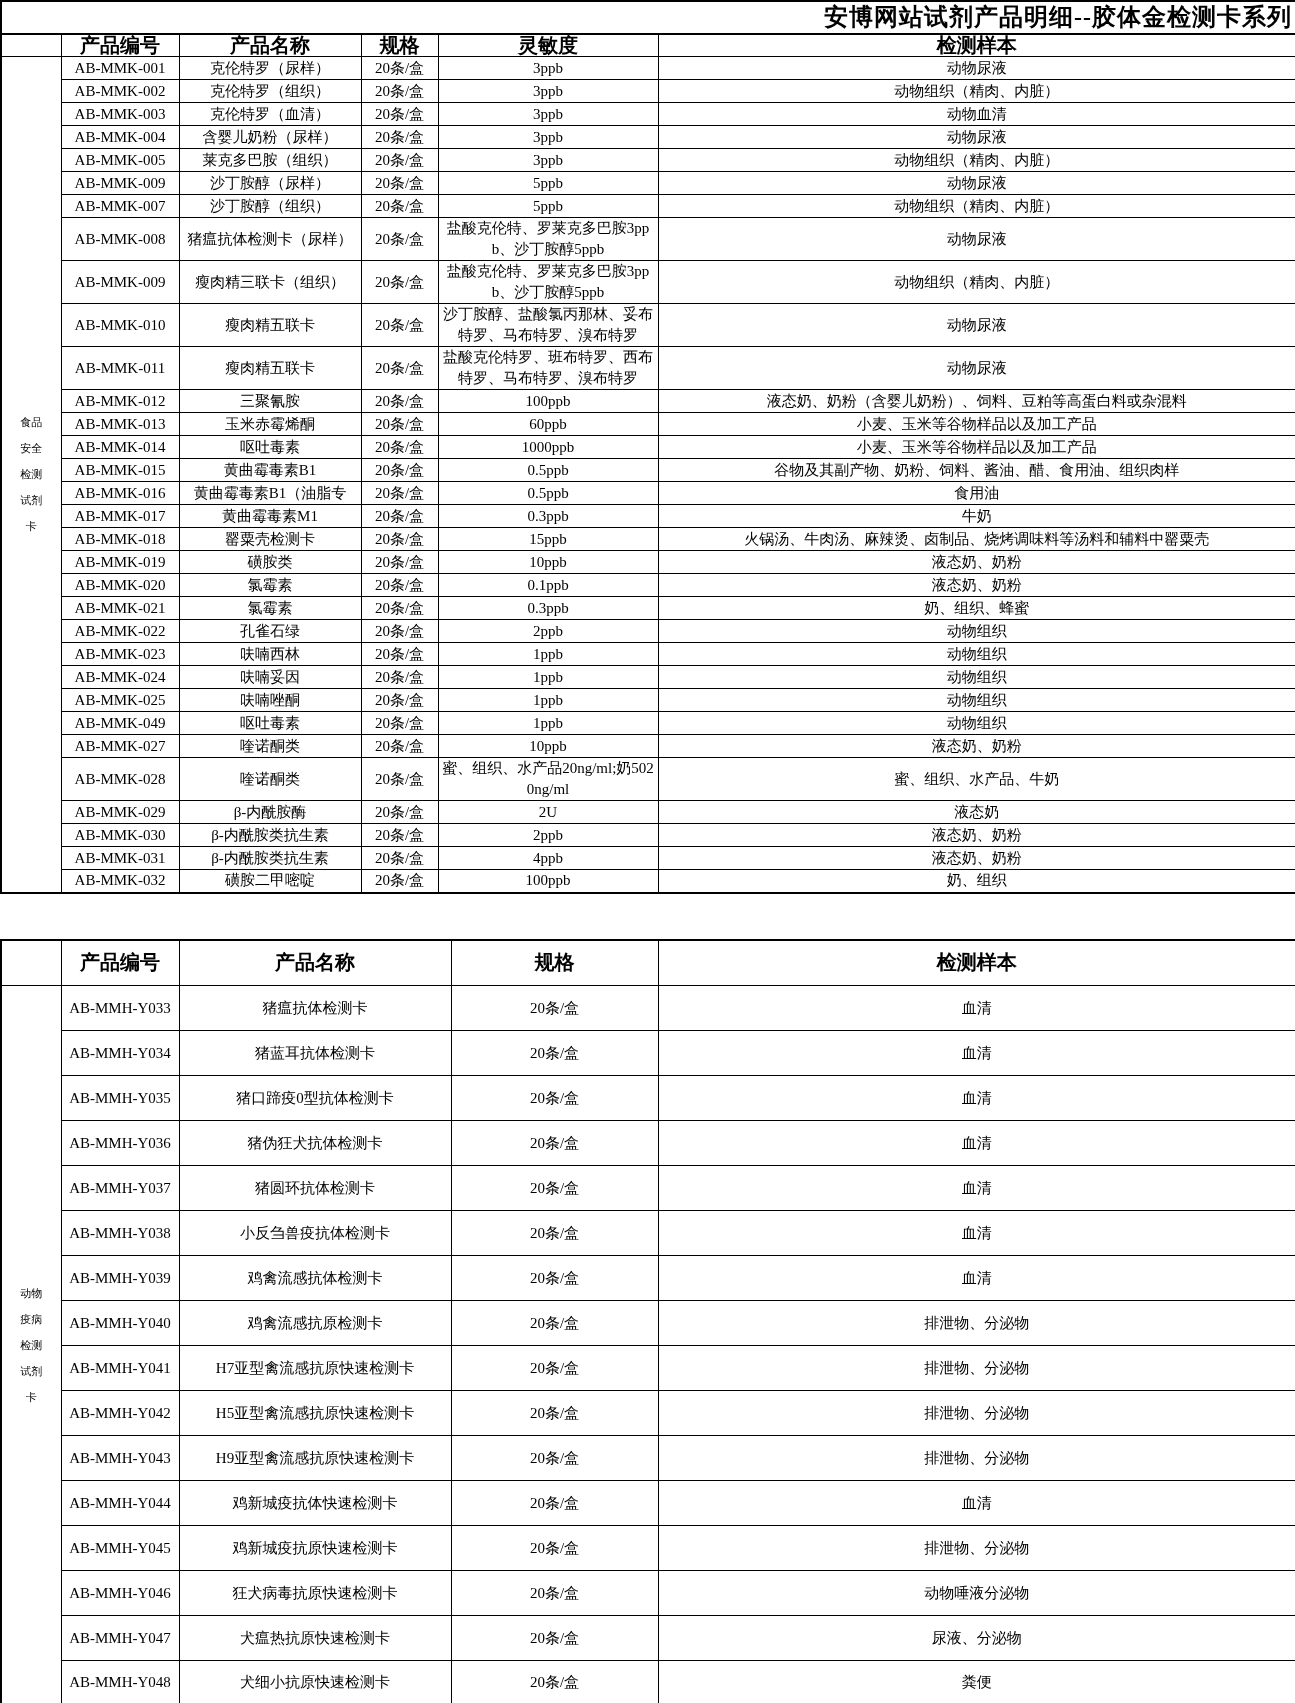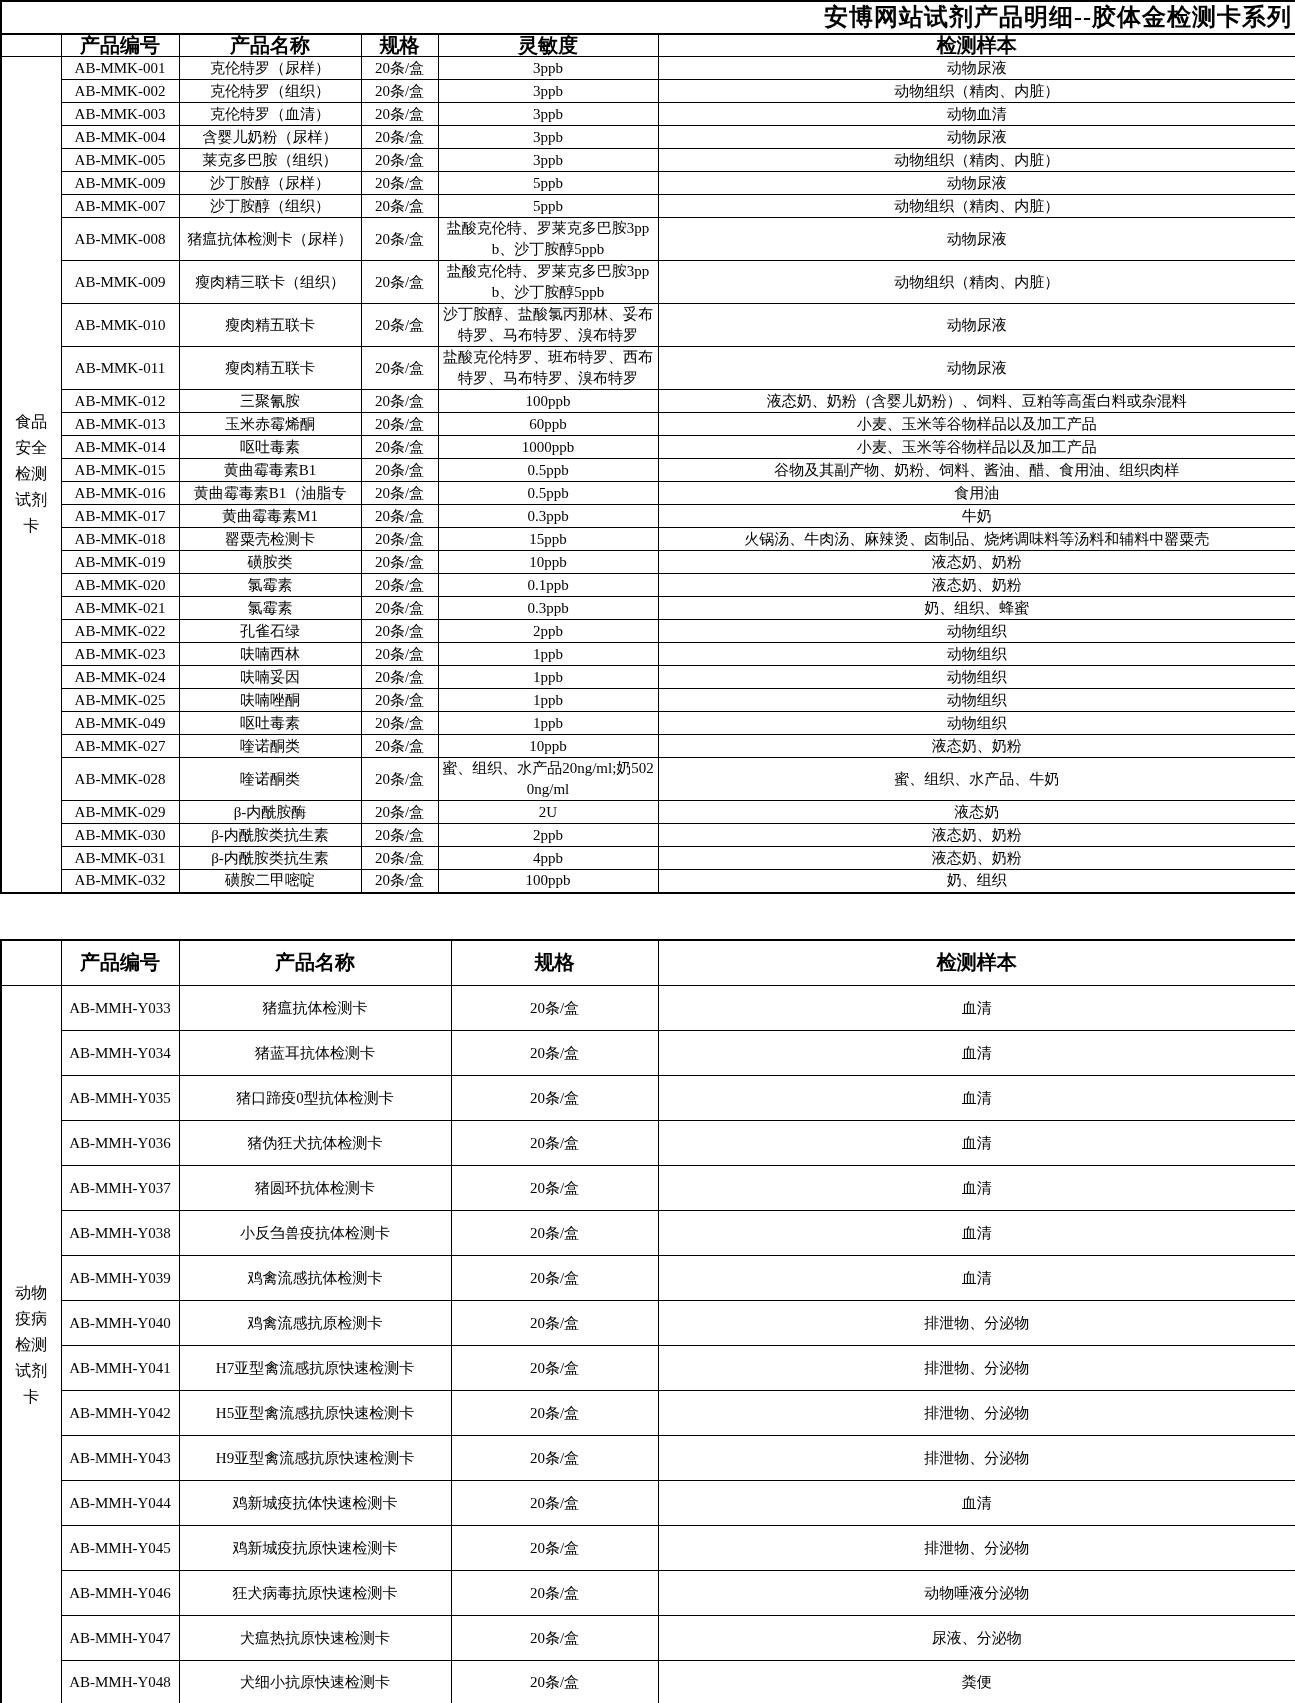--- a/index.html
+++ b/index.html
@@ -35,21 +35,21 @@
     white-space: nowrap;
     text-align: right;
   }
   thead th.colhead { font-size: 20px; font-weight: bold; }
   #t1 thead th.colhead { height: 22px; }
   #t2 thead th.colhead { height: 46px; }
   #t1 tbody td { height: 23px; }
   #t2 tbody td { height: 45px; }
   .section-cell {
     padding: 0 13px;
-    font-size: 16px;
+    font-size: 11px;
     line-height: 26px;
   }
   #t1 td.c1 { white-space: nowrap; }
   #t2 { margin-top: 45px; }
 </style>
 </head>
 <body>
 
 <table id="t1">
   <colgroup>

